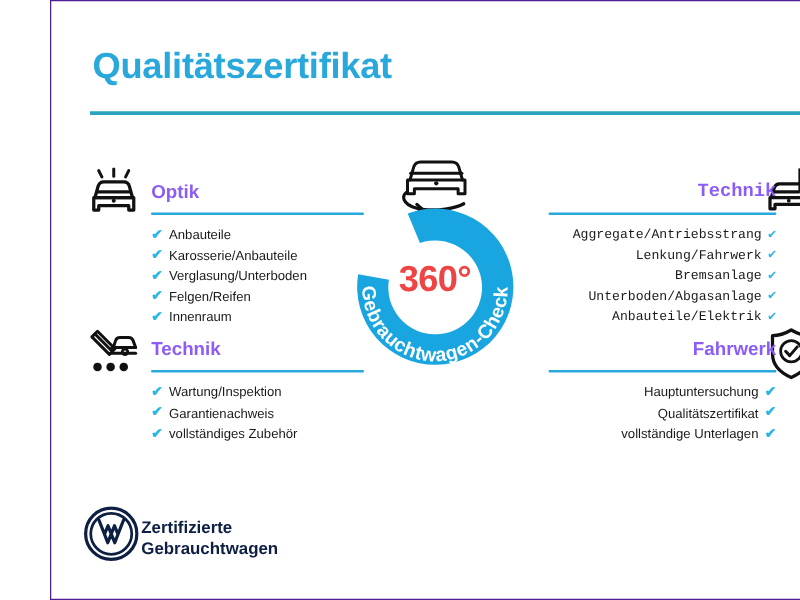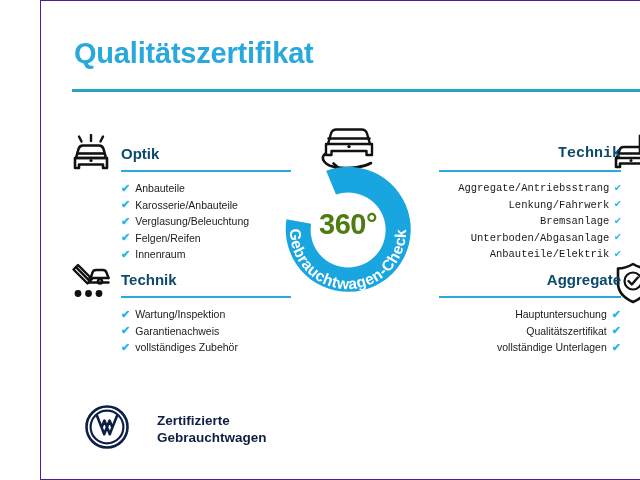--- a/index.html
+++ b/index.html
@@ -36,21 +36,21 @@
 
   
   .section { position: absolute; }
   .sec-head {
     position: relative;
     height: 28px;
   }
   .sec-title {
     font-size: 15px;
     font-weight: bold;
-    color: #0c4a6e;
+    color: #8b5cf6;
     line-height: 20px;
     white-space: nowrap;
   }
   .sec-rule {
     position: absolute;
     left: 0; right: 0; bottom: 0;
     height: 2px;
     background: #29a8dc;
   }
   .items {
@@ -101,36 +101,36 @@
     left: 232px; top: 155px;
     width: 150px; height: 150px;
   }
   #badge-degrees {
     position: absolute;
     left: 0; top: 52px;
     width: 150px;
     text-align: center;
     font-size: 29px;
     font-weight: bold;
-    color: #4d7c0f;
+    color: #ef4444;
     letter-spacing: -0.5px;
   }
   #badge-car {
     position: absolute;
     left: 275px; top: 123px;
     width: 66px; height: 50px;
   }
 
   
   #brand {
     position: absolute;
-    left: 44px; top: 404px;
+    left: 26px; top: 404px;
     display: flex;
     align-items: center;
-    gap: 28px;
+    gap: 2px;
   }
   #brand-text {
     font-size: 13.5px;
     font-weight: bold;
     color: #0e1f44;
     line-height: 17px;
     white-space: pre-line;
   }
 </style>
 </head>
@@ -205,21 +205,21 @@
       <li class="item">
         <span class="check">✔</span>
         <span>Anbauteile</span>
       </li>
       <li class="item">
         <span class="check">✔</span>
         <span>Karosserie/Anbauteile</span>
       </li>
       <li class="item">
         <span class="check">✔</span>
-        <span>Verglasung/Beleuchtung</span>
+        <span>Verglasung/Unterboden</span>
       </li>
       <li class="item">
         <span class="check">✔</span>
         <span>Felgen/Reifen</span>
       </li>
       <li class="item">
         <span class="check">✔</span>
         <span>Innenraum</span>
       </li>
     </ul>
@@ -270,21 +270,21 @@
       </li>
       <li class="item">
         <span>Anbauteile/Elektrik</span>
         <span class="check">✔</span>
       </li>
     </ul>
   </div>
 
   <div class="section right" id="sec-garantie">
     <div class="sec-head">
-      <div class="sec-title">Aggregate</div>
+      <div class="sec-title">Fahrwerk</div>
       <div class="sec-rule"></div>
     </div>
     <ul class="items">
       <li class="item">
         <span>Hauptuntersuchung</span>
         <span class="check">✔</span>
       </li>
       <li class="item">
         <span>Qualitätszertifikat</span>
         <span class="check">✔</span>

